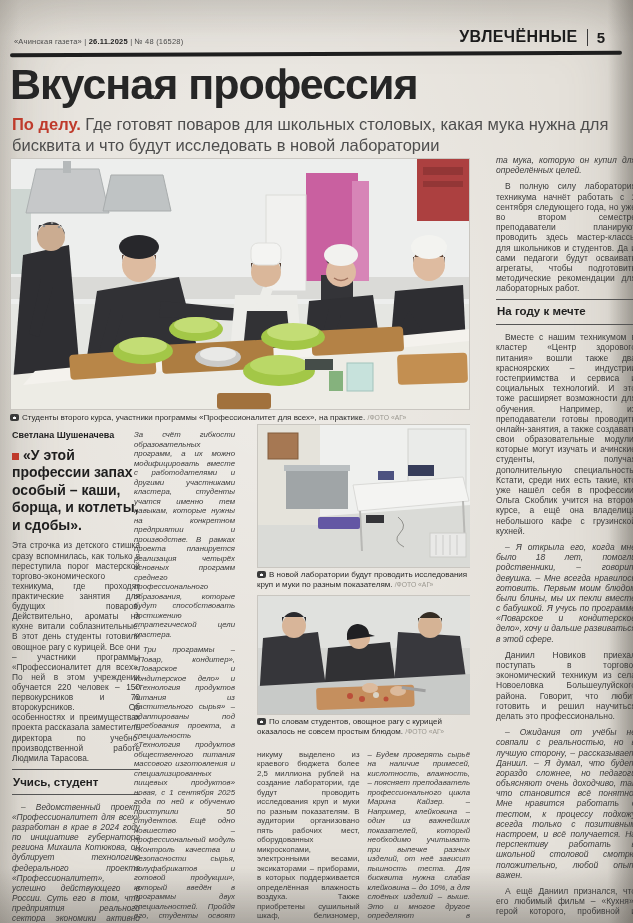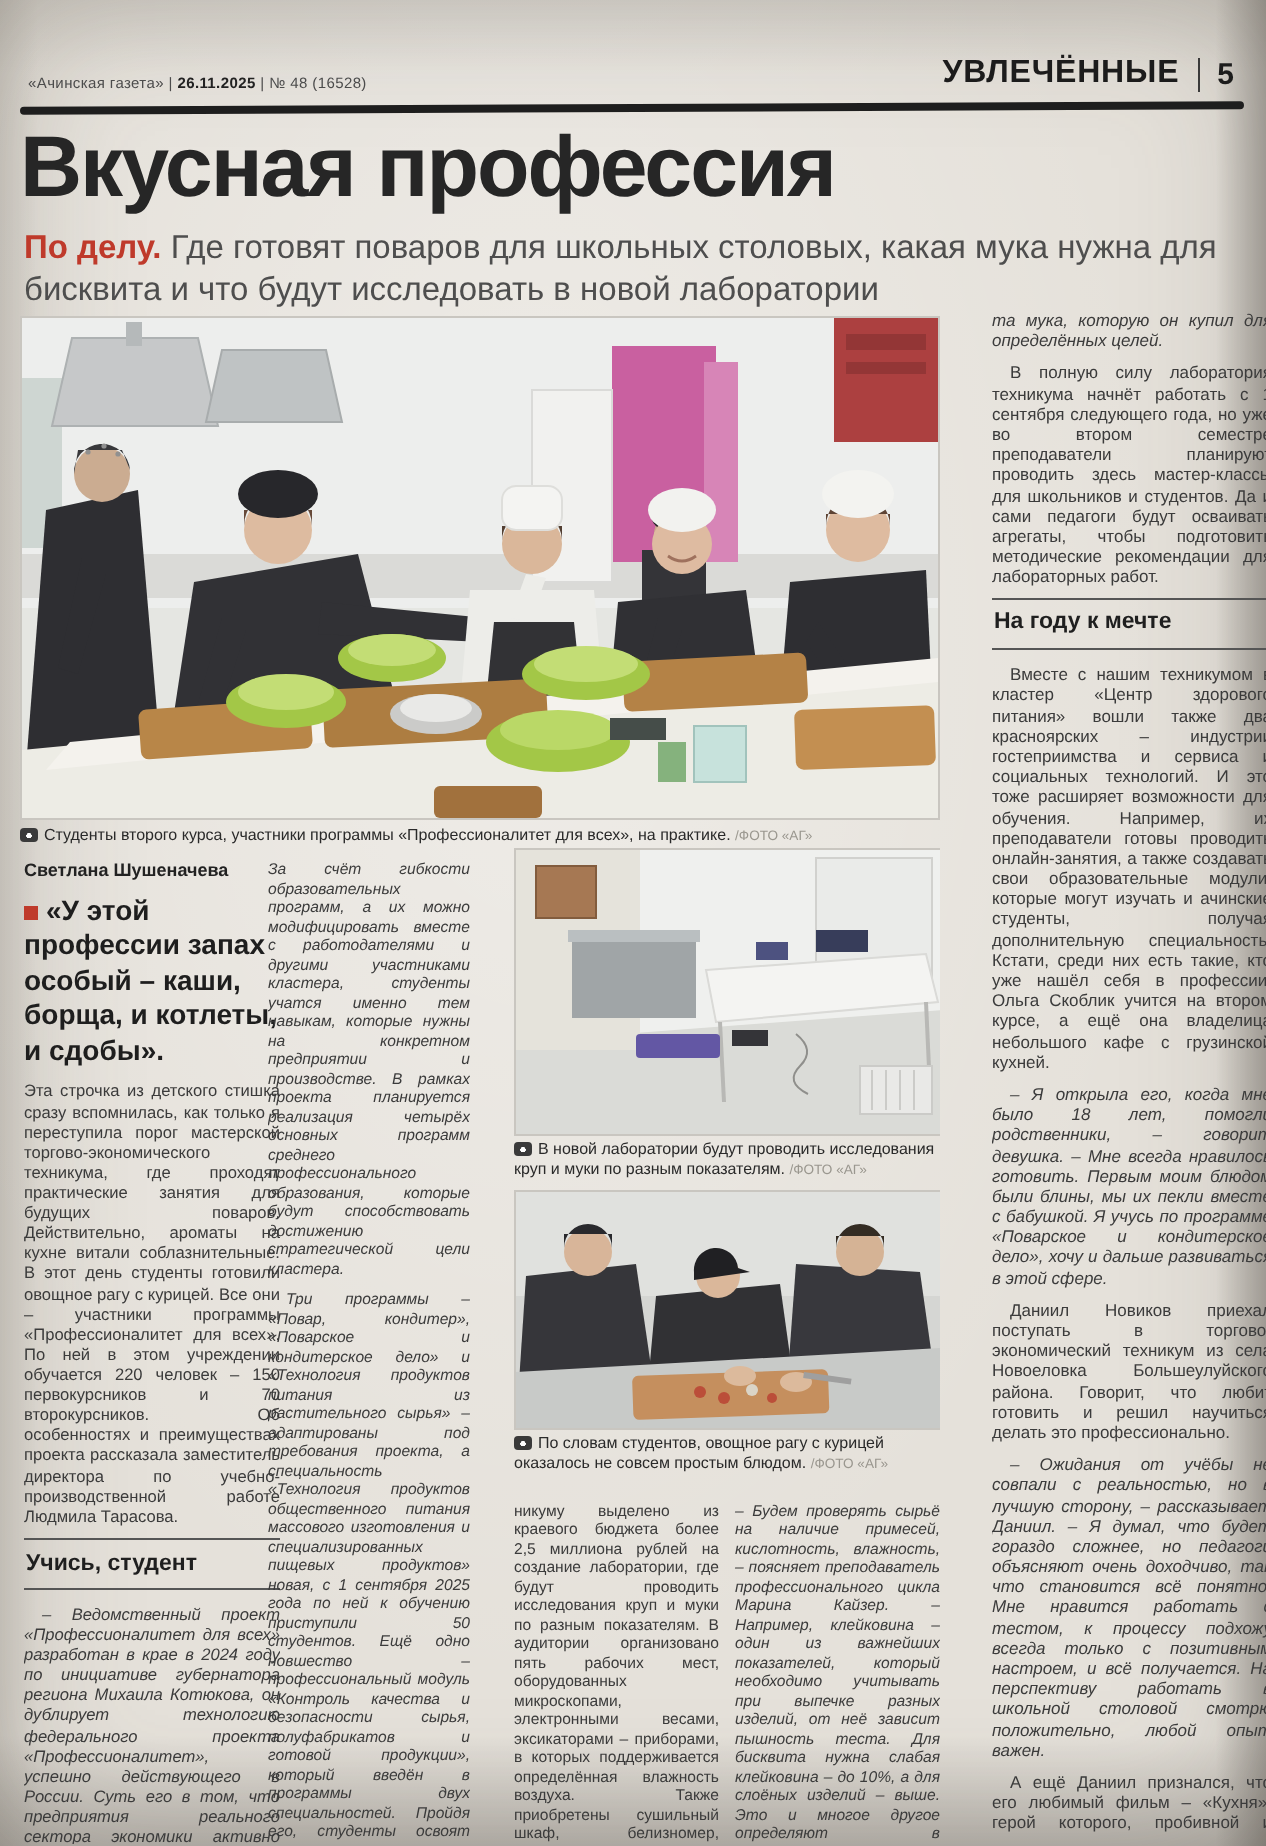--- a/index.html
+++ b/index.html
@@ -7,21 +7,21 @@
     position:relative;width:633px;height:923px;overflow:hidden;
     font-family:"Liberation Sans",sans-serif;color:#343434;
     background:
       radial-gradient(ellipse at 42% 35%, rgba(255,255,255,.38), rgba(255,255,255,0) 62%),
       linear-gradient(to right, rgba(60,55,45,.10), rgba(0,0,0,0) 3%, rgba(0,0,0,0) 96%, rgba(40,35,30,.30)),
       linear-gradient(to bottom, rgba(60,55,45,.08), rgba(0,0,0,0) 4%, rgba(0,0,0,0) 94%, rgba(40,35,30,.22)),
       #e5e1da;
     box-shadow:inset 0 0 70px rgba(80,72,60,.28);
   }
   
-  .mast{position:absolute;top:28px;left:14px;right:16px;display:flex;justify-content:space-between;align-items:flex-end;}
+  .mast{position:absolute;top:28px;left:14px;right:28px;display:flex;justify-content:space-between;align-items:flex-end;}
   .mast-left{font-size:7.5px;color:#4c4c4c;letter-spacing:.2px;}
   .mast-left b{color:#222;}
   .mast-right{display:flex;align-items:center;}
   .mast-section{font-weight:bold;font-size:16px;color:#1c1c1c;letter-spacing:.4px;}
   .mast-div{width:1px;height:17px;background:#3a3a3a;margin:0 9px;}
   .mast-page{font-weight:bold;font-size:15px;color:#1c1c1c;}
   .black-rule{position:absolute;top:52px;left:10px;width:612px;height:4px;background:#1e1e1e;transform:rotate(-.25deg);border-radius:2px;}
   
   .headline{position:absolute;left:10px;top:60px;margin:0;font-size:43px;font-weight:bold;letter-spacing:-1px;color:#262626;}
   .kicker{position:absolute;left:12px;top:114px;width:606px;font-size:16.5px;line-height:1.3;color:#4e4e4e;}

